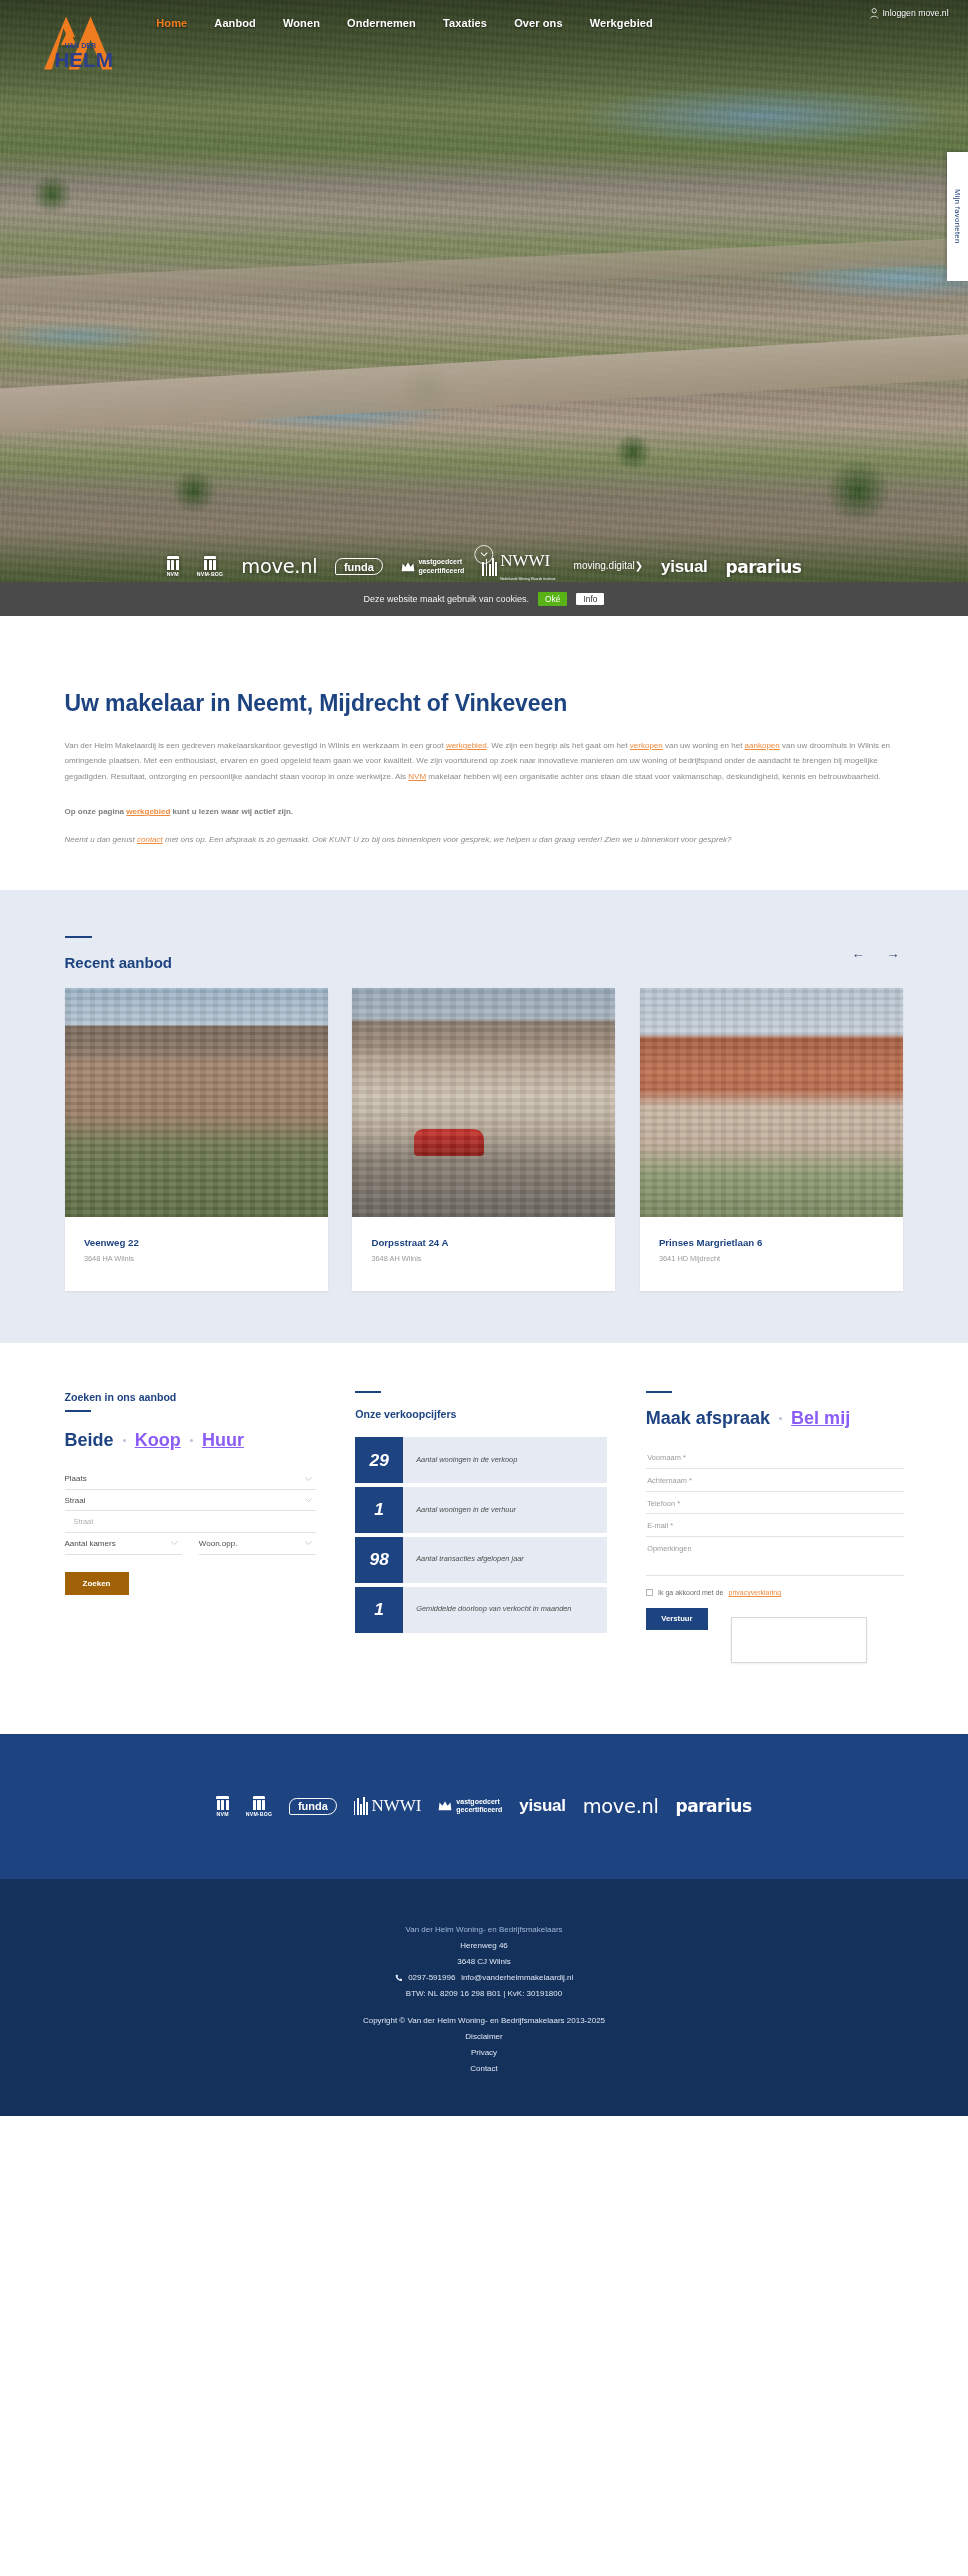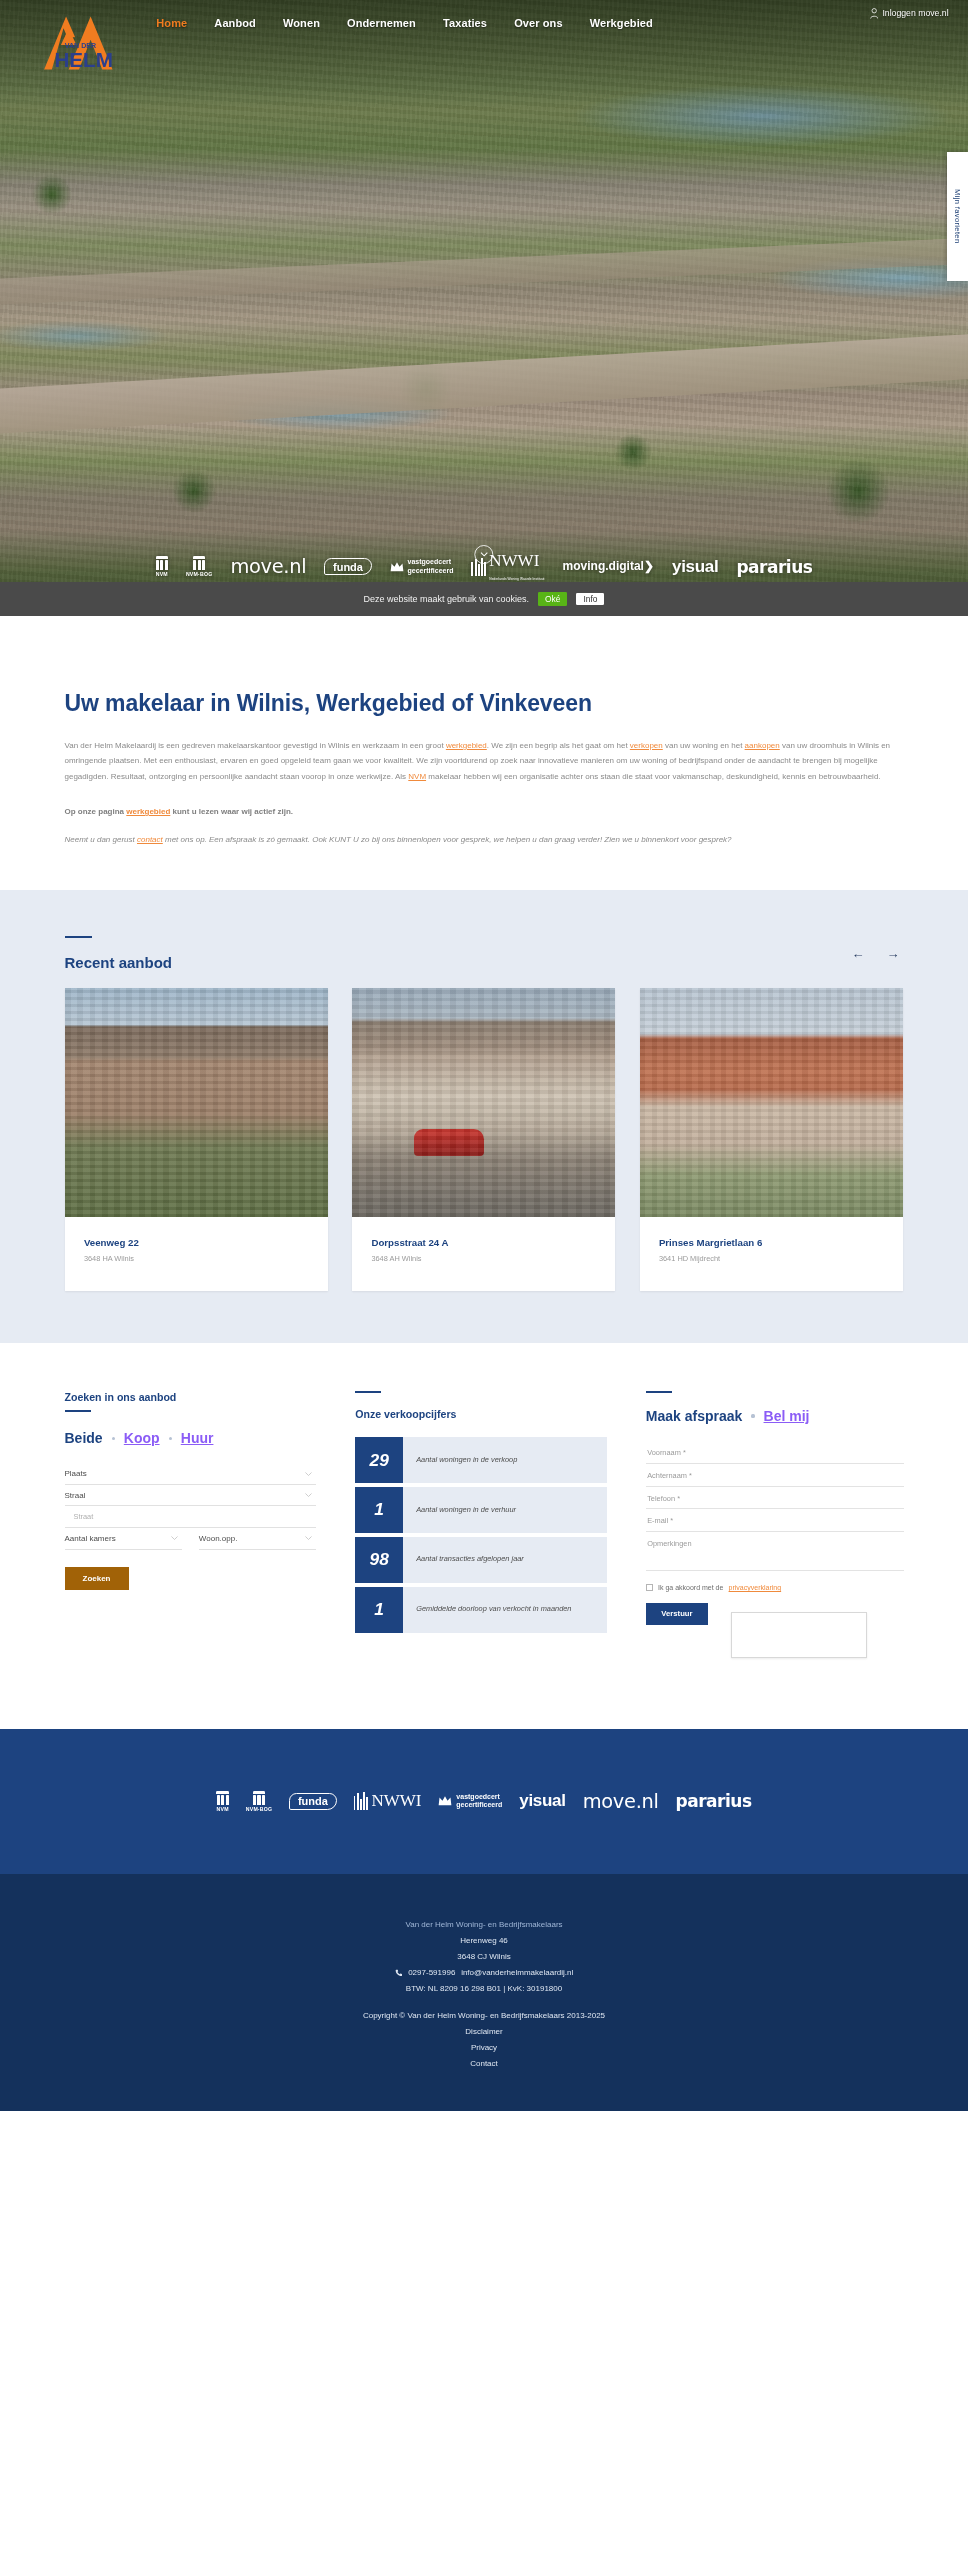--- a/index.html
+++ b/index.html
@@ -164,21 +164,21 @@
   .movenl { font-size: 19.4px; font-weight: 400; font-style: normal; letter-spacing:-0.3px; font-family:"DejaVu Sans", sans-serif;}
   .funda-box { border: 1.3px solid #fff; border-radius: 10.3px 10.3px 13px 2.6px; padding: 1.3px 7.7px; font-size: 11px; font-weight:600; }
   .vgc { display:flex; align-items:center; gap:3.9px; }
   .vgc-crown { width: 14px; height: 11.6px; }
   .vgc-txt { font-size: 7px; font-weight: 700; line-height: 1.15; }
   .nwwi { display:flex; align-items:center; gap:3.2px;}
   .nwwi-bars { display:flex; gap:1.3px; align-items:flex-end; }
   .nwwi-bars i { display:block; width:1.9px; background:#fff;}
   .nwwi-txt { font-size: 17px; font-weight: 400; letter-spacing: 0px; font-family:"Liberation Serif", serif;}
   .nwwi-sub { font-size: 3.2px; letter-spacing:0.1px; }
-  .moving { font-size: 12px; font-weight: 700; line-height: 1.05; }
+  .moving { font-size: 10px; font-weight: 400; line-height: 1.05; }
   .yisual { font-size: 17px; font-weight: 700; letter-spacing: -0.3px; }
   .pararius { font-size: 17px; font-weight: 700; letter-spacing: -0.5px; font-family:"DejaVu Sans", sans-serif;}
 
   
   .cookiebar {
     position: absolute; left: 0; bottom: 0;
     width: 968px; height: 34px;
     background: #4a4a4a;
     display: flex; align-items: center; justify-content: center;
     gap: 9px; z-index: 30;
@@ -296,21 +296,21 @@
   .triple-grid { display: flex; gap: 39px; }
   .col-search { width: 252px; }
   .col-stats  { width: 252px; }
   .col-form   { width: 258px; }
 
   .small-title { color:#1d4380; font-size: 10.6px; font-weight: 700; }
   .rule-sm { width: 26px; height: 1.9px; background: #1d4380; margin: 7.7px 0 18px 0; }
   .rule-top { width: 26px; height: 1.9px; background: #1d4380; margin: 0 0 15.5px 0; }
 
   .toggle-row { display:flex; align-items:center; gap:9px; margin-bottom: 17px; }
-  .toggle-row .t { font-size: 14px; font-weight: 700; cursor:pointer;text-align:center; }
+  .toggle-row .t { font-size: 18px; font-weight: 700; cursor:pointer;text-align:center; }
   .toggle-row .t.on { color:#1d4380; }
   .toggle-row .t.off { color:#8b5cf6;text-decoration:underline; }
   .toggle-row .dot { width: 3.2px; height: 3.2px; border-radius:50%; background:#b6c2d4; }
 
   .field {
     position: relative;
     border-bottom: 0.6px solid #e1e1e1;
     padding: 5.8px 0 5.8px 0;
     font-size: 8px;
     color: #4d4d4d;
@@ -503,21 +503,21 @@
 
   <div class="cookiebar">
     <span class="ctext">Deze website maakt gebruik van cookies.</span>
     <button class="btn-oke">Oké</button>
     <button class="btn-info">Info</button>
   </div>
 </section>
 
 <section class="intro">
   <div class="wrap">
-    <h1>Uw makelaar in Wilnis, Werkgebied of Vinkeveen</h1>
+    <h1>Uw makelaar in Neemt, Mijdrecht of Vinkeveen</h1>
 
     <p>
       <span>Van der Helm Makelaardij is een gedreven makelaarskantoor gevestigd in Wilnis en werkzaam in een groot </span><a class="lnk" href="#">werkgebied</a><span>. We zijn een begrip als het gaat om het </span><a class="lnk" href="#">verkopen</a><span> van uw woning en het </span><a class="lnk" href="#">aankopen</a><span> van uw droomhuis in Wilnis en omringende plaatsen. Met een enthousiast, ervaren en goed opgeleid team gaan we voor kwaliteit. We zijn voortdurend op zoek naar innovatieve manieren om uw woning of bedrijfspand onder de aandacht te brengen bij mogelijke gegadigden. Resultaat, ontzorging en persoonlijke aandacht staan voorop in onze werkwijze. Als </span><a class="lnk" href="#">NVM</a><span> makelaar hebben wij een organisatie achter ons staan die staat voor vakmanschap, deskundigheid, kennis en betrouwbaarheid.</span>
     </p>
 
     <p class="bold">
       <span>Op onze pagina </span><a class="lnk" href="#">werkgebied</a><span> kunt u lezen waar wij actief zijn.</span>
     </p>
 
 

